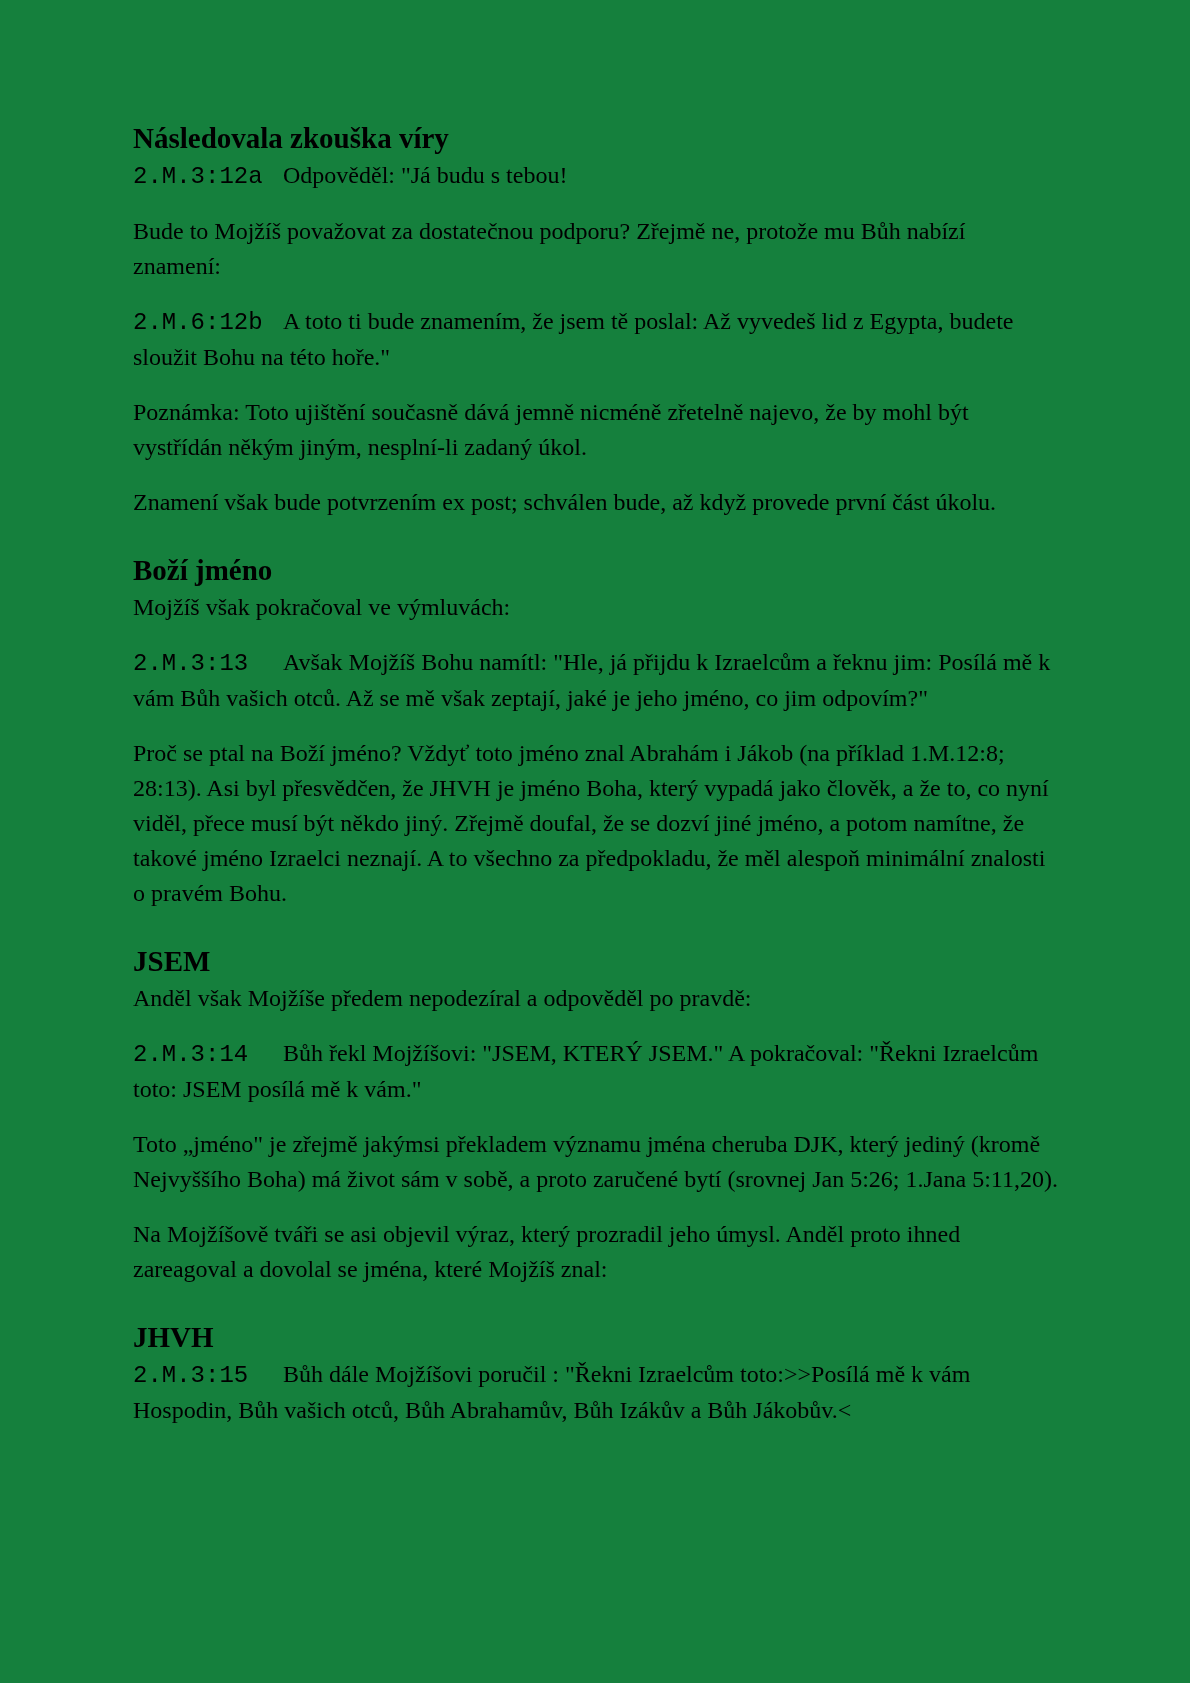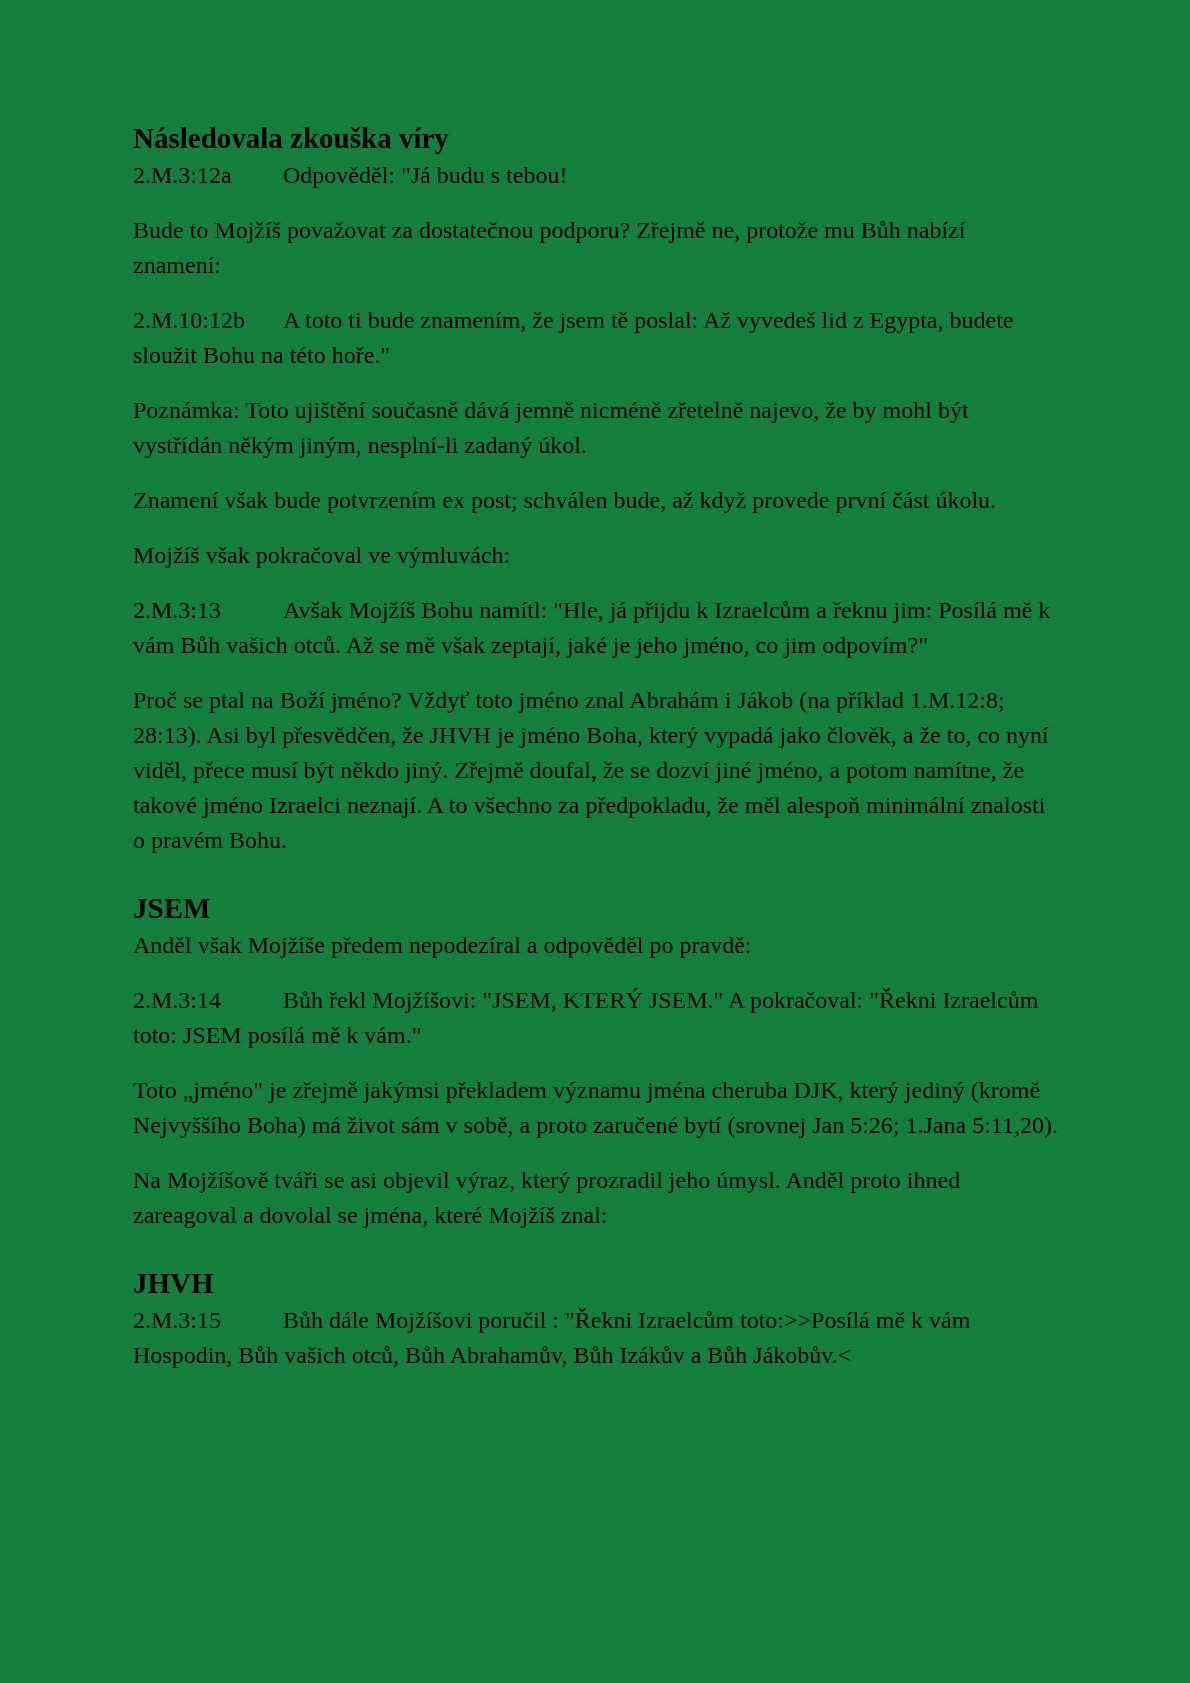--- a/index.html
+++ b/index.html
@@ -38,38 +38,40 @@
   }
   p.verse {
     margin: 0 0 20px 0;
   }
   p.after-heading {
     margin-top: 0;
   }
   .verse-ref {
     display: inline-block;
     width: 150px;
+    font-family: Liberation Mono, monospace;
   }
 </style>
 </head>
 <body>
 
 <div class="page">
   <div class="content">
 
     <section class="doc-section">
       <h2 class="sec-heading">Následovala zkouška víry</h2>
       <p class="verse after-heading"><span class="verse-ref">2.M.3:12a</span><span>Odpověděl: "Já budu s tebou!</span></p>
       <p class="para">Bude to Mojžíš považovat za dostatečnou podporu? Zřejmě ne, protože mu Bůh nabízí znamení:</p>
-      <p class="verse"><span class="verse-ref">2.M.10:12b</span><span>A toto ti bude znamením, že jsem tě poslal: Až vyvedeš lid z Egypta, budete sloužit Bohu na této hoře."</span></p>
+      <p class="verse"><span class="verse-ref">2.M.6:12b</span><span>A toto ti bude znamením, že jsem tě poslal: Až vyvedeš lid z Egypta, budete sloužit Bohu na této hoře."</span></p>
       <p class="para">Poznámka: Toto ujištění současně dává jemně nicméně zřetelně najevo, že by mohl být vystřídán někým jiným, nesplní-li zadaný úkol.</p>
       <p class="para">Znamení však bude potvrzením ex post; schválen bude, až když provede první část úkolu.</p>
     </section>
 
     <section class="doc-section">
+      <h2 class="sec-heading">Boží jméno</h2>
       <p class="para after-heading">Mojžíš však pokračoval ve výmluvách:</p>
       <p class="verse"><span class="verse-ref">2.M.3:13</span><span>Avšak Mojžíš Bohu namítl: "Hle, já přijdu k Izraelcům a řeknu jim: Posílá mě k vám Bůh vašich otců. Až se mě však zeptají, jaké je jeho jméno, co jim odpovím?"</span></p>
       <p class="para">Proč se ptal na Boží jméno? Vždyť toto jméno znal Abrahám i Jákob (na příklad 1.M.12:8; 28:13). Asi byl přesvědčen, že JHVH je jméno Boha, který vypadá jako člověk, a že to, co nyní viděl, přece musí být někdo jiný. Zřejmě doufal, že se dozví jiné jméno, a potom namítne, že takové jméno Izraelci neznají. A to všechno za předpokladu, že měl alespoň minimální znalosti o pravém Bohu.</p>
     </section>
 
     <section class="doc-section">
       <h2 class="sec-heading">JSEM</h2>
       <p class="para after-heading">Anděl však Mojžíše předem nepodezíral a odpověděl po pravdě:</p>
       <p class="verse"><span class="verse-ref">2.M.3:14</span><span>Bůh řekl Mojžíšovi: "JSEM, KTERÝ JSEM." A pokračoval: "Řekni Izraelcům toto: JSEM posílá mě k vám."</span></p>
       <p class="para">Toto „jméno" je zřejmě jakýmsi překladem významu jména cheruba DJK, který jediný (kromě Nejvyššího Boha) má život sám v sobě, a proto zaručené bytí (srovnej Jan 5:26; 1.Jana 5:11,20).</p>

